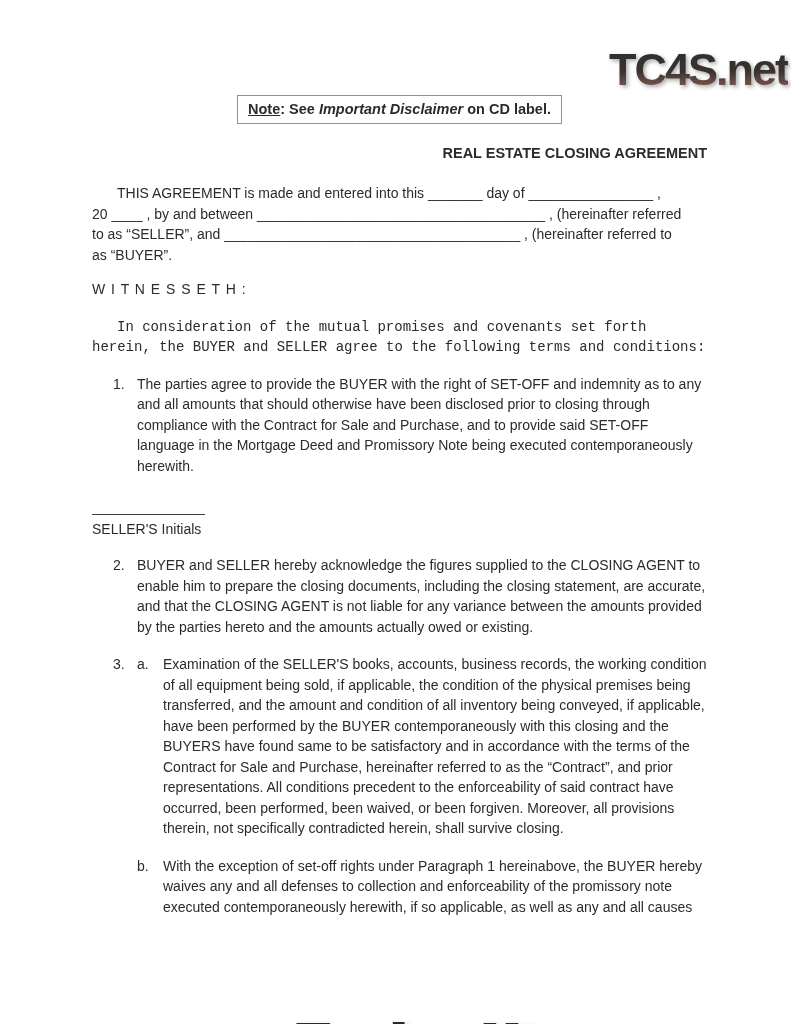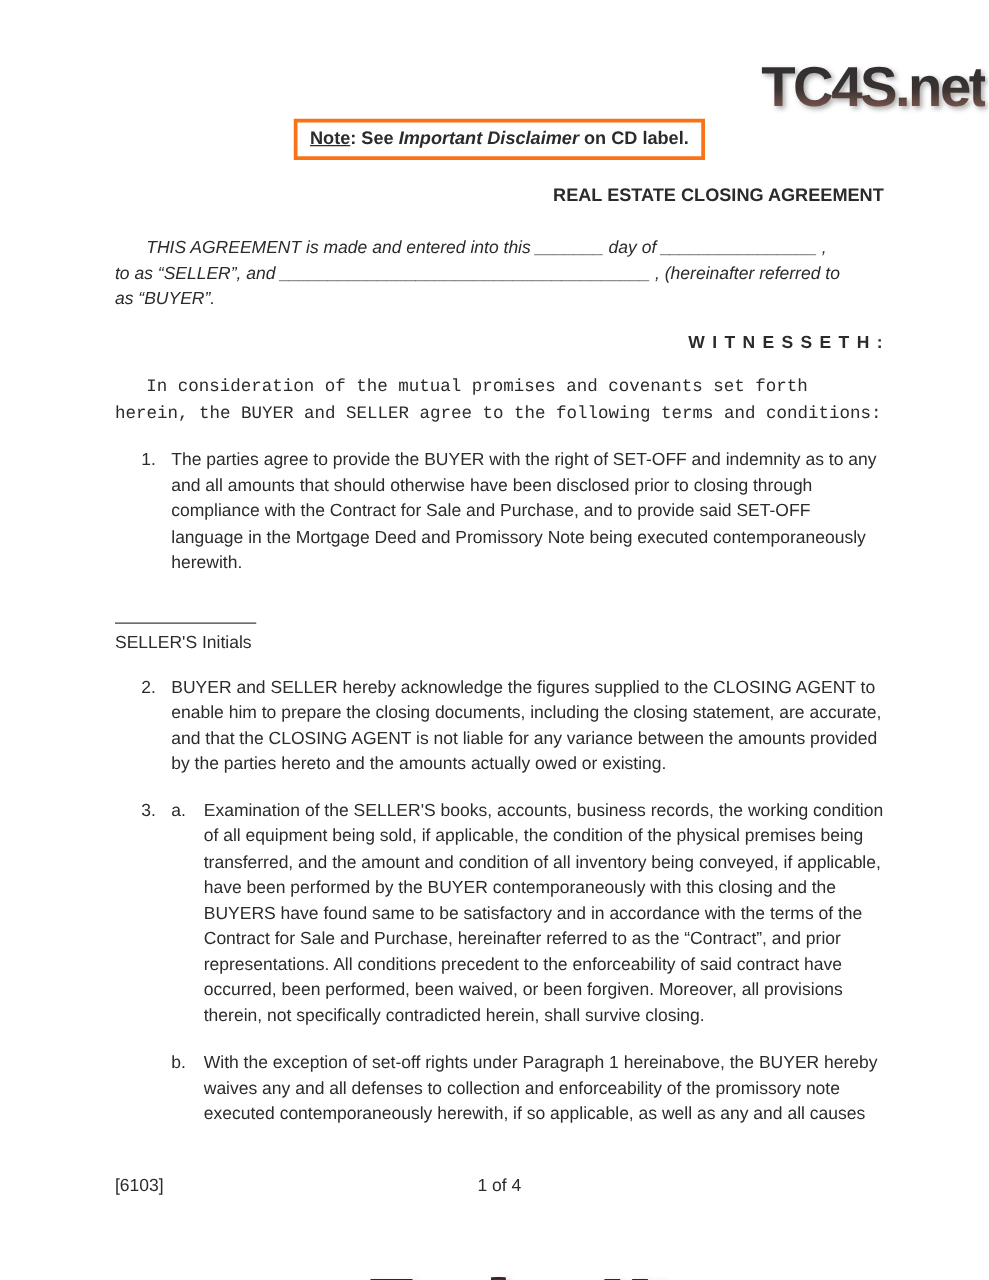--- a/index.html
+++ b/index.html
@@ -15,36 +15,36 @@
     font-family:"Liberation Sans", sans-serif; font-weight:bold;
     font-size:45px; letter-spacing:-2px; line-height:48px;
     background:linear-gradient(180deg,#2f2f2f 0%,#383230 52%,#7b554e 85%,#8c645b 100%);
     -webkit-background-clip:text; background-clip:text; color:transparent;
     filter:drop-shadow(2px 2px 2px rgba(60,60,60,0.45));
   }
 
   
   .note-box {
     margin:50px auto 0 auto; width:fit-content;
-    border:3px solid #f97316; padding:4px 10px 5px 10px;
+    border:1px solid #f97316; padding:4px 10px 5px 10px;
     font-size:14.5px; font-weight:bold; line-height:18px;
   }
   .note-label { text-decoration:underline; }
   .note-em { font-style:italic; }
 
   .doc-title {
     margin-top:20px; text-align:right;
     font-size:14.5px; font-weight:bold; line-height:18px;
   }
 
-  .intro { margin-top:21px;font-style:italic; }
+  .intro { margin-top:21px; }
   .intro .line { white-space:pre; }
   .intro .line.first { padding-left:25px; }
 
-  .witnesseth { margin-top:14px; text-align:right; letter-spacing:1px;font-weight:bold; }
+  .witnesseth { margin-top:14px; text-align:left; letter-spacing:1px; }
 
   .consideration { margin-top:17px; text-indent:25px;font-family:Liberation Mono, monospace; }
 
   .li { display:flex; padding-left:21px; align-items:flex-start; }
   .li .num { flex:none; width:24px; }
   .li .sub { flex:none; width:26px; }
   .li .txt { flex:1; }
   .li.item-1 { margin-top:16px; }
   .li.item-2 { margin-top:17px; }
   .li.item-3a { margin-top:17px; }
@@ -93,20 +93,21 @@
   <div class="content">
 
     <div class="note-box">
       <span class="note-label">Note</span><span>: See </span><span class="note-em">Important Disclaimer</span><span> on CD label.</span>
     </div>
 
     <div class="doc-title">REAL ESTATE CLOSING AGREEMENT</div>
 
     <div class="intro">
       <div class="line first">THIS AGREEMENT is made and entered into this _______ day of ________________ ,</div>
+      <div class="line">20 ____ , by and between _____________________________________ , (hereinafter referred</div>
       <div class="line">to as “SELLER”, and ______________________________________ , (hereinafter referred to</div>
       <div class="line">as “BUYER”.</div>
     </div>
 
     <div class="witnesseth">W I T N E S S E T H :</div>
 
     <div class="consideration">In consideration of the mutual promises and covenants set forth herein, the BUYER and SELLER agree to the following terms and conditions:</div>
 
     <div class="li item-1">
       <div class="num">1.</div>
@@ -130,23 +131,19 @@
       <div class="sub">a.</div>
       <div class="txt">Examination of the SELLER'S books, accounts, business records, the working condition of all equipment being sold, if applicable, the condition of the physical premises being transferred, and the amount and condition of all inventory being conveyed, if applicable, have been performed by the BUYER contemporaneously with this closing and the BUYERS have found same to be satisfactory and in accordance with the terms of the Contract for Sale and Purchase, hereinafter referred to as the “Contract”, and prior representations. All conditions precedent to the enforceability of said contract have occurred, been performed, been waived, or been forgiven. Moreover, all provisions therein, not specifically contradicted herein, shall survive closing.</div>
     </div>
 
     <div class="li item-3b">
       <div class="num"></div>
       <div class="sub">b.</div>
       <div class="txt">With the exception of set-off rights under Paragraph 1 hereinabove, the BUYER hereby waives any and all defenses to collection and enforceability of the promissory note executed contemporaneously herewith, if so applicable, as well as any and all causes</div>
     </div>
 
-    <div class="footer">
-      <span class="doc-num">[6103]</span>
-      <span class="page-num">1 of 4</span>
-    </div>
 
   </div>
 
 
   <div class="traders">TradersXtreme.com</div>
 
 </div>
 
 </body></html>

